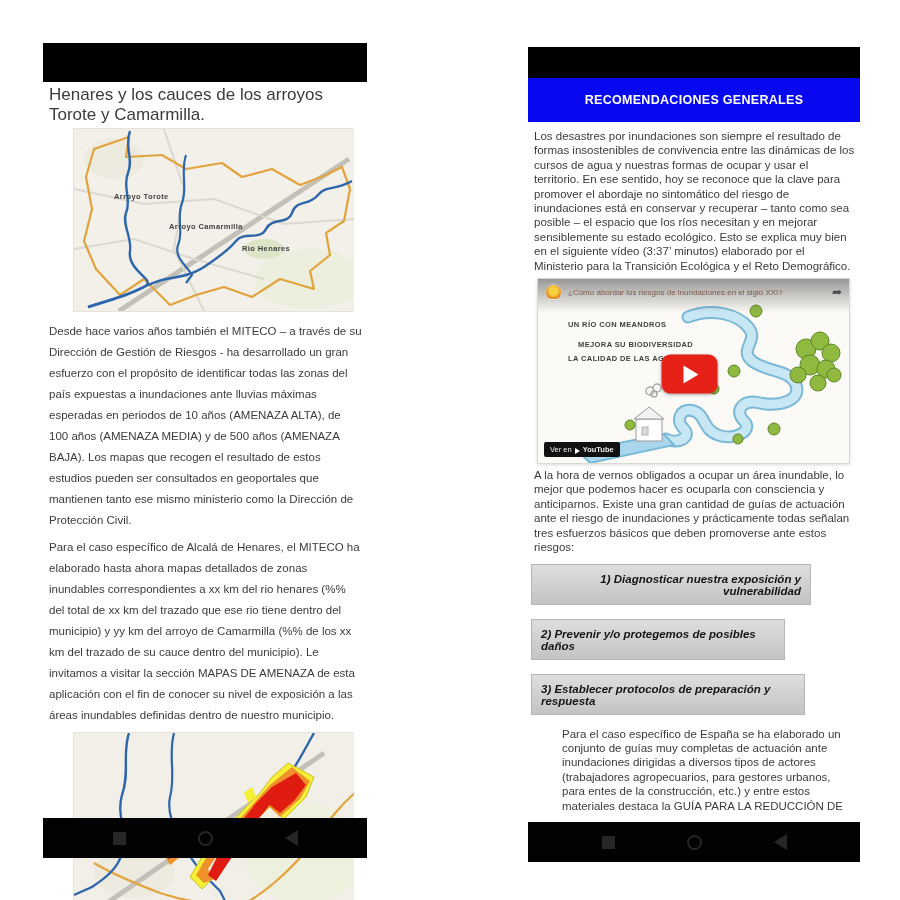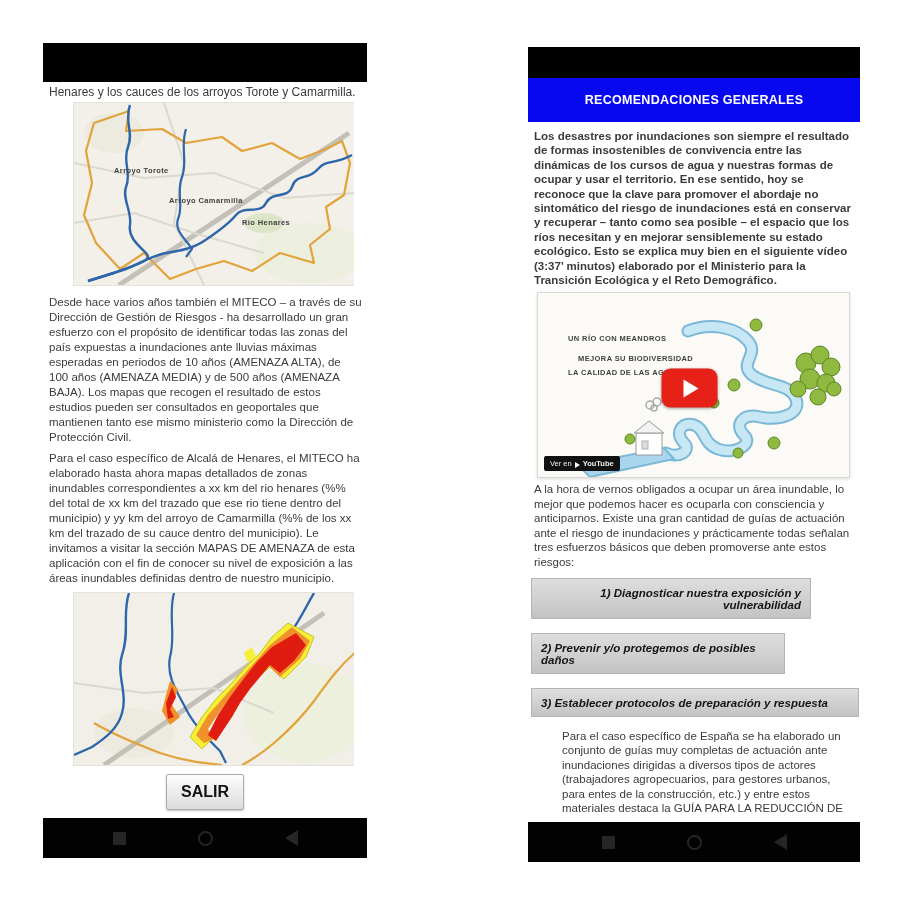--- a/index.html
+++ b/index.html
@@ -14,41 +14,41 @@
   #phone-right .status-bar { height:31px; }
 
   .nav-bar { position:absolute; left:0; bottom:0; width:100%; height:40px;
              background:#020202; display:flex; align-items:center;
              justify-content:center; gap:72px; }
   .nav-sq  { width:13px; height:13px; background:#262626; }
   .nav-ci  { width:15px; height:15px; border:2.5px solid #262626; border-radius:50%; }
   .nav-tr  { width:0; height:0; border-top:8px solid transparent;
              border-bottom:8px solid transparent; border-right:13px solid #262626; }
 
-  .body-text { color:#3b3b3b; font-size:11.5px; line-height:15px;
+  .body-text { color:#3b3b3b; font-size:11.5px; line-height:21px;
                padding:0 5px 0 6px; }
 
   
-  .caption { color:#3b3b3b; font-size:12px; padding:3px 6px 0 6px; }
+  .caption { color:#3b3b3b; font-size:17px; padding:3px 6px 0 6px; }
   .map-wrap { margin:3px 13px 0 30px; border:1px solid #e5e2da; }
   .map-wrap svg { display:block; }
   #para-l1 { margin-top:9px; }
   #para-l2 { margin-top:6px; }
   #map2 { margin-top:6px; }
   .exit-row { margin-top:8px; text-align:center; }
   .exit-btn { display:inline-block; min-width:68px; padding:8px 14px;
               background:linear-gradient(#fdfdfd,#dcdcdc);
               border:1px solid #adadad; border-radius:2px;
               font-size:16px; font-weight:bold; color:#111;
               box-shadow:0 1px 2px rgba(0,0,0,.25); cursor:pointer; }
 
   
   .header-bar { height:44px; display:flex; align-items:center; justify-content:center; }
   .header-bar span { color:#fff; font-weight:bold; font-size:12.5px; letter-spacing:.3px; }
-  #para-r1 { margin-top:7px; line-height:14.4px;font-weight:bold; }
+  #para-r1 { margin-top:7px; line-height:14.4px; }
   .video { position:relative; margin:5px 10px 0 9px; height:186px;
            background:#fbfbf8; border:1px solid #d9d9d4;
            box-shadow:0 1px 3px rgba(0,0,0,.15); overflow:hidden; }
   .video-top { position:absolute; top:0; left:0; right:0; height:34px;
                background:linear-gradient(rgba(70,70,70,.55), rgba(180,180,180,0));
                display:flex; align-items:flex-start; padding:5px 7px; }
   .yt-avatar { width:17px; height:17px; border-radius:50%;
                background:radial-gradient(circle at 50% 40%, #f7d13f 35%, #e07818 70%, #fff 72%);
                border:1px solid #ccc; flex:0 0 auto; }
   .yt-title { font-size:8px; color:#7d5a4a; margin:4px 0 0 6px; filter:blur(.4px);
@@ -65,21 +65,21 @@
              color:#eee; font-size:7.5px; padding:3px 6px; border-radius:2px;
              display:flex; align-items:flex-end; gap:3px; }
   .yt-mark .mini-play { width:0; height:0; border-top:3px solid transparent;
              border-bottom:3px solid transparent; border-left:5px solid #fff; }
   #para-r2 { margin-top:4px; line-height:14.4px; }
   .reco-box { margin-left:3px; background:linear-gradient(#dedede,#c3c3c3);
               border:1px solid #b5b5b5; padding:8px 9px 7px 9px;
               font-size:11.5px; font-weight:bold; font-style:italic; color:#141414; }
   #reco-1 { margin-top:9px;  width:280px;text-align:right; }
   #reco-2 { margin-top:14px; width:254px; }
-  #reco-3 { margin-top:14px; width:328px; }
+  #reco-3 { margin-top:14px; width:274px; }
   #para-r3 { margin-top:12px; line-height:14.4px;margin-left:28px; }
 
   .hand-text { font-weight:bold; fill:#3f3f3f; font-size:7.5px; letter-spacing:.4px; }
 </style>
 </head>
 <body>
 
 <div class="phone" id="phone-left">
   <div class="status-bar"></div>
 
@@ -185,20 +185,25 @@
       <g fill="none" stroke="#aaa" stroke-width="1.5">
         <circle cx="112" cy="112" r="4"></circle>
           <circle cx="119" cy="109" r="4"></circle>
           <circle cx="116" cy="115" r="3"></circle>
       </g>
 
       <text x="30" y="48" class="hand-text">UN RÍO CON MEANDROS</text>
       <text x="40" y="68" class="hand-text">MEJORA SU BIODIVERSIDAD</text>
       <text x="30" y="82" class="hand-text">LA CALIDAD DE LAS AGUAS</text>
     </svg>
+    <div class="video-top">
+      <div class="yt-avatar"></div>
+      <div class="yt-title">¿Cómo abordar los riesgos de inundaciones en el siglo XXI?</div>
+      <div class="yt-share">➦</div>
+    </div>
     <div class="play-btn">
       <div class="play-tri"></div>
     </div>
     <div class="yt-mark">
       <span>Ver en</span>
       <span class="mini-play"></span>
       <b>YouTube</b>
     </div>
   </div>
 

